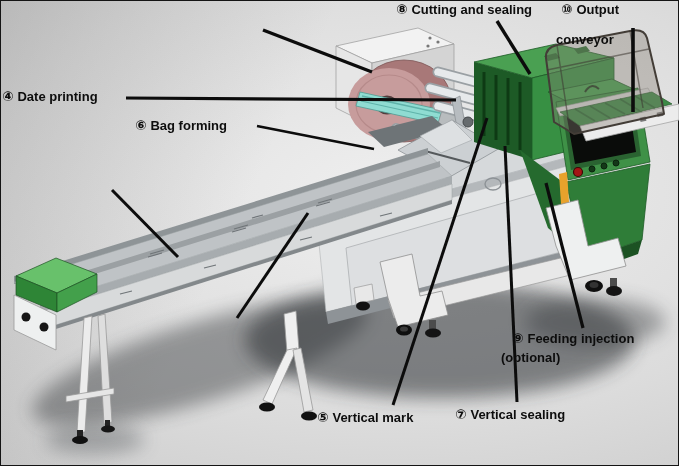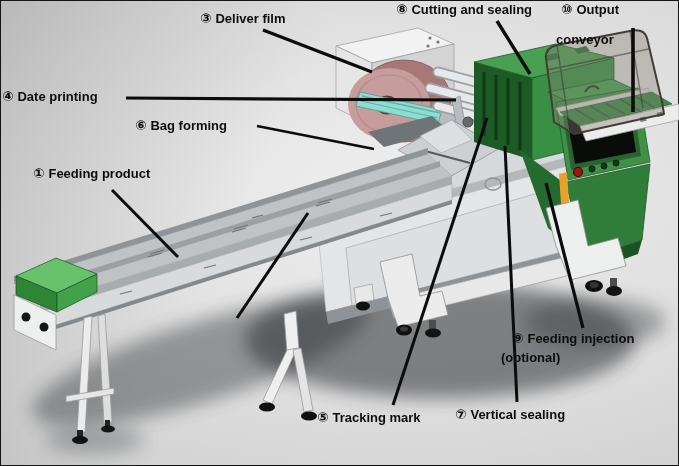--- a/index.html
+++ b/index.html
@@ -218,24 +218,22 @@
     <line x1="126" y1="98" x2="456" y2="100" stroke-width="3.2"></line>
     <line x1="393" y1="405" x2="487" y2="118" stroke-width="3"></line>
     <line x1="257" y1="126" x2="374" y2="149" stroke-width="2.6"></line>
     <line x1="517" y1="402" x2="505" y2="146" stroke-width="3"></line>
     <line x1="497" y1="21" x2="530" y2="74" stroke-width="3.4"></line>
     <line x1="583" y1="328" x2="546" y2="183" stroke-width="3.2"></line>
     <line x1="633" y1="28" x2="633" y2="112" stroke-width="3.6"></line>
   </g>
 </svg>
 
-  <div class="lbl" style="left:33px;top:166px"><span class="num">①</span><span>Feeding product</span></div>
-  <div class="lbl" style="left:200px;top:11px"><span class="num">③</span><span>Deliver film</span></div>
   <div class="lbl" style="left:2px;top:89px"><span class="num">④</span><span>Date printing</span></div>
-  <div class="lbl" style="left:317px;top:410px"><span class="num">⑤</span><span>Tracking mark</span></div>
+  <div class="lbl" style="left:317px;top:410px"><span class="num">⑤</span><span>Vertical mark</span></div>
   <div class="lbl" style="left:135px;top:118px"><span class="num">⑥</span><span>Bag forming</span></div>
   <div class="lbl" style="left:455px;top:407px"><span class="num">⑦</span><span>Vertical sealing</span></div>
   <div class="lbl" style="left:396px;top:2px"><span class="num">⑧</span><span>Cutting and sealing</span></div>
   <div class="lbl" style="left:512px;top:331px"><span class="num">⑨</span><span>Feeding injection</span></div>
   <div class="lbl" style="left:501px;top:350px"><span>(optional)</span></div>
   <div class="lbl" style="left:561px;top:2px"><span class="num">⑩</span><span>Output</span></div>
   <div class="lbl" style="left:556px;top:32px"><span>conveyor</span></div>
 
 </div>
 

